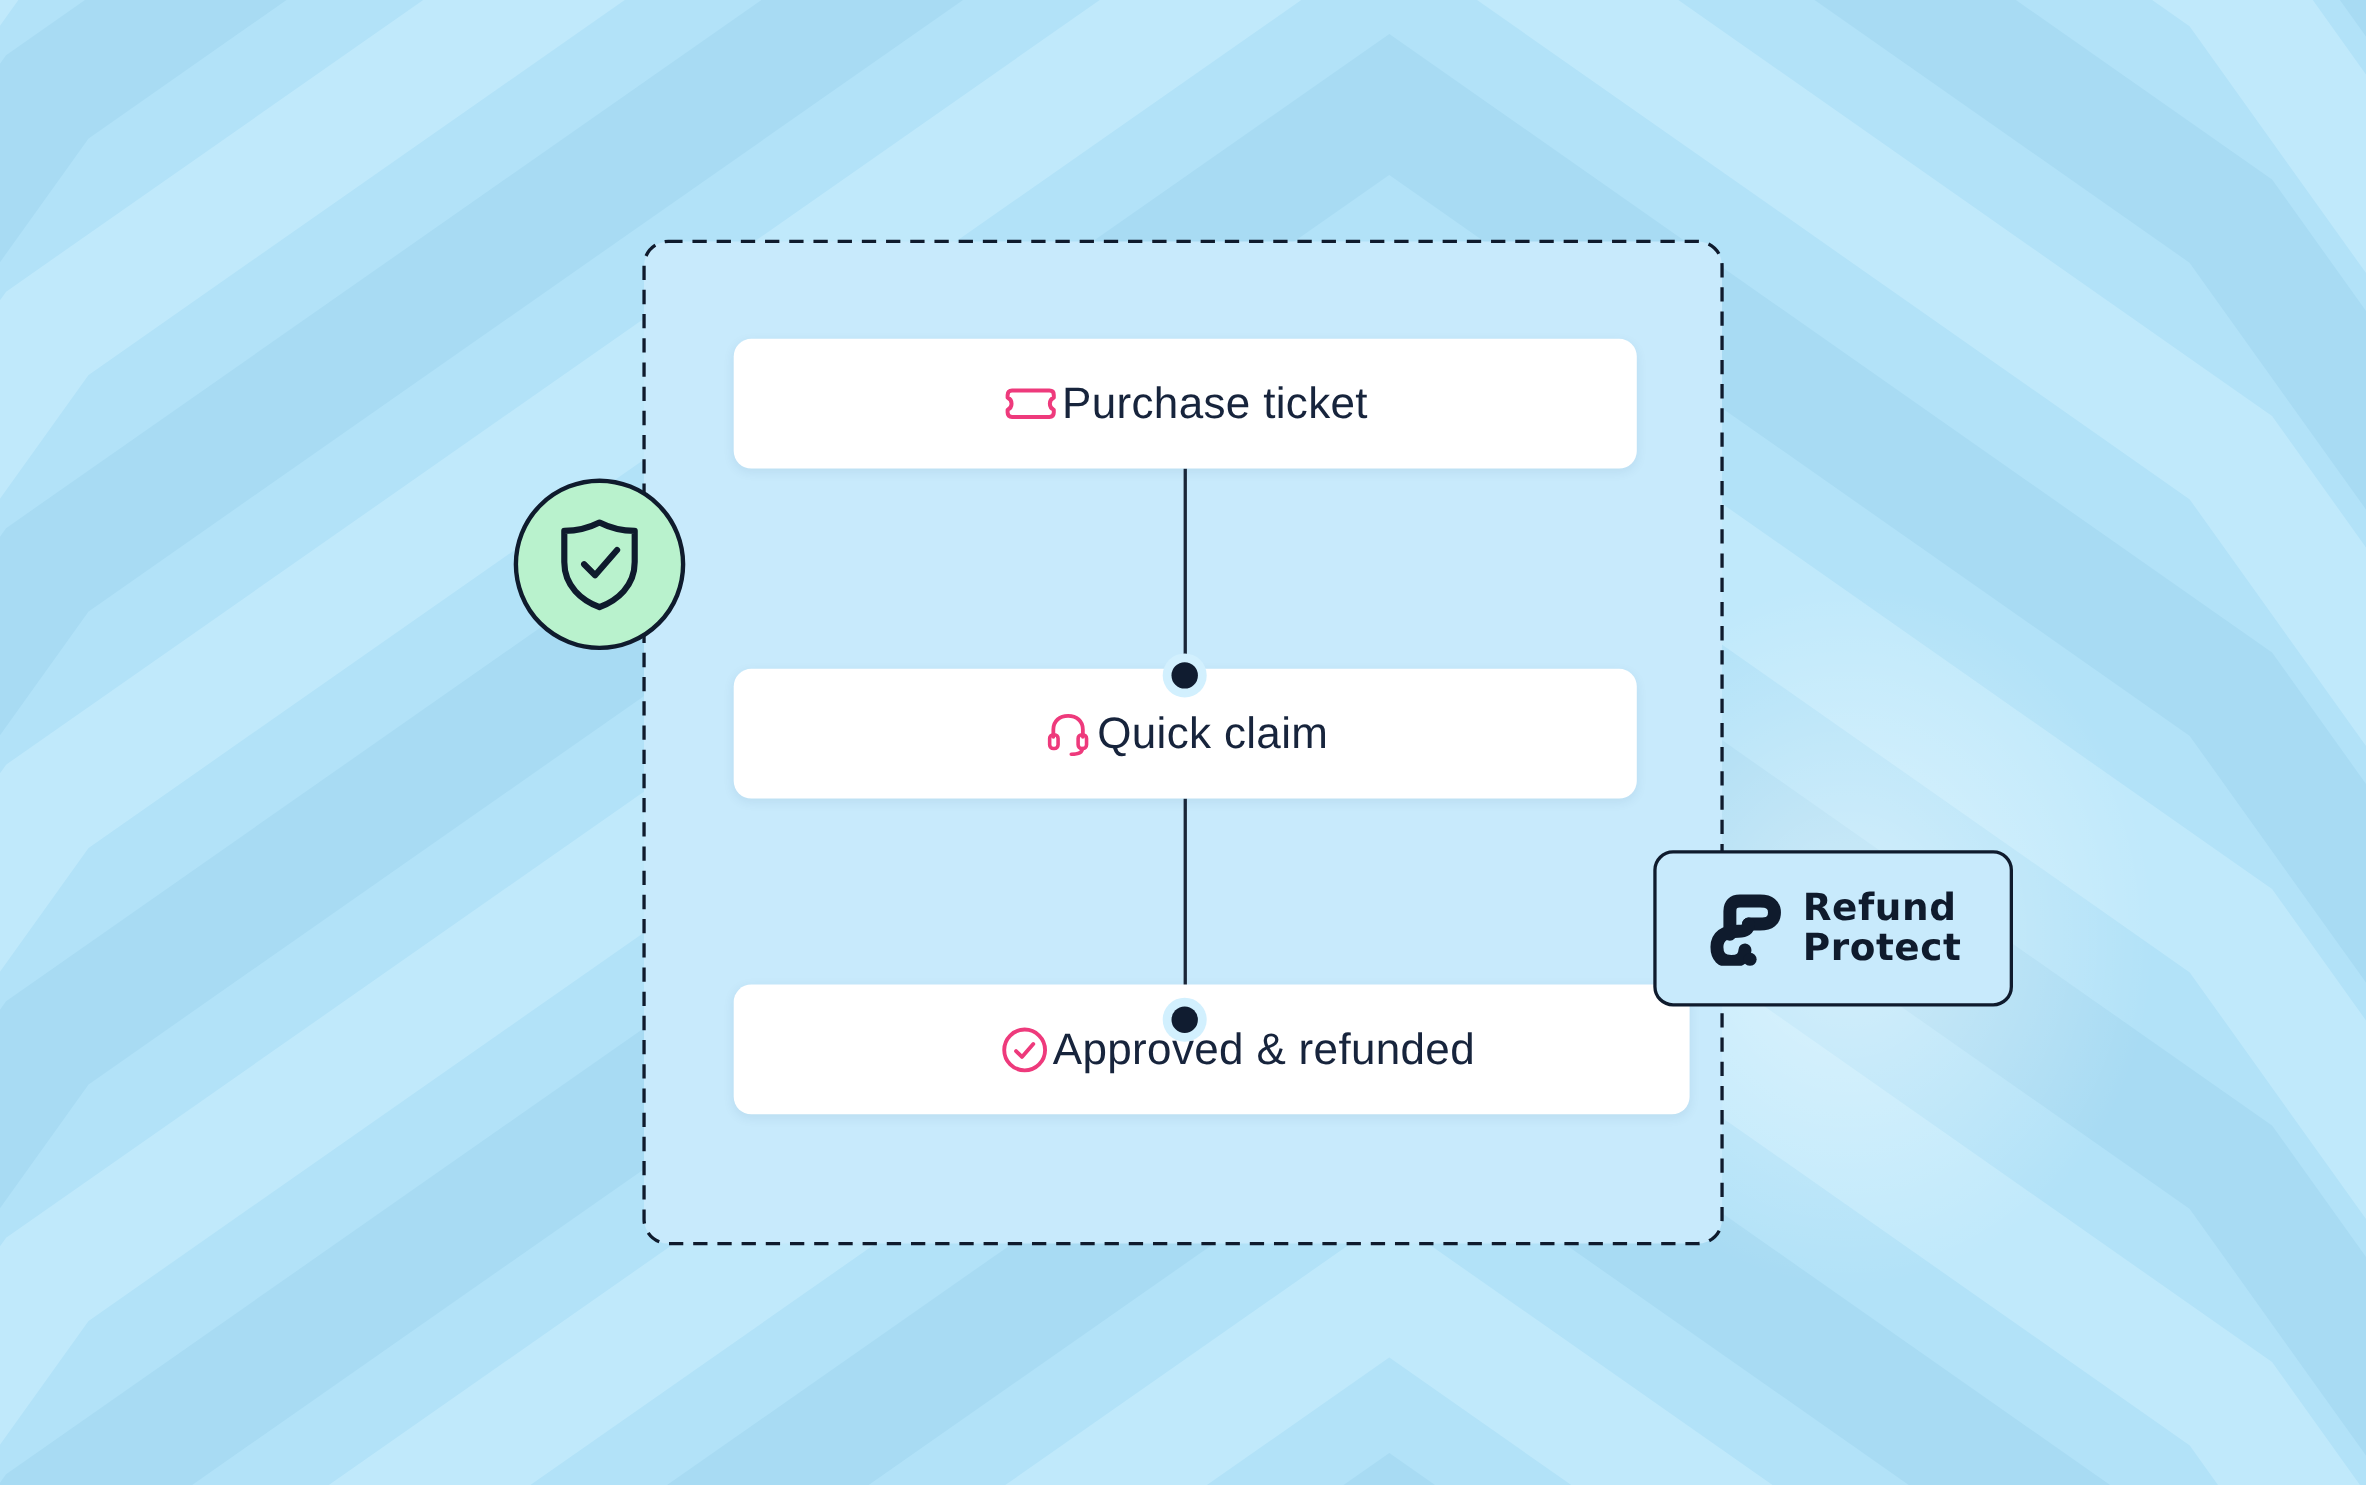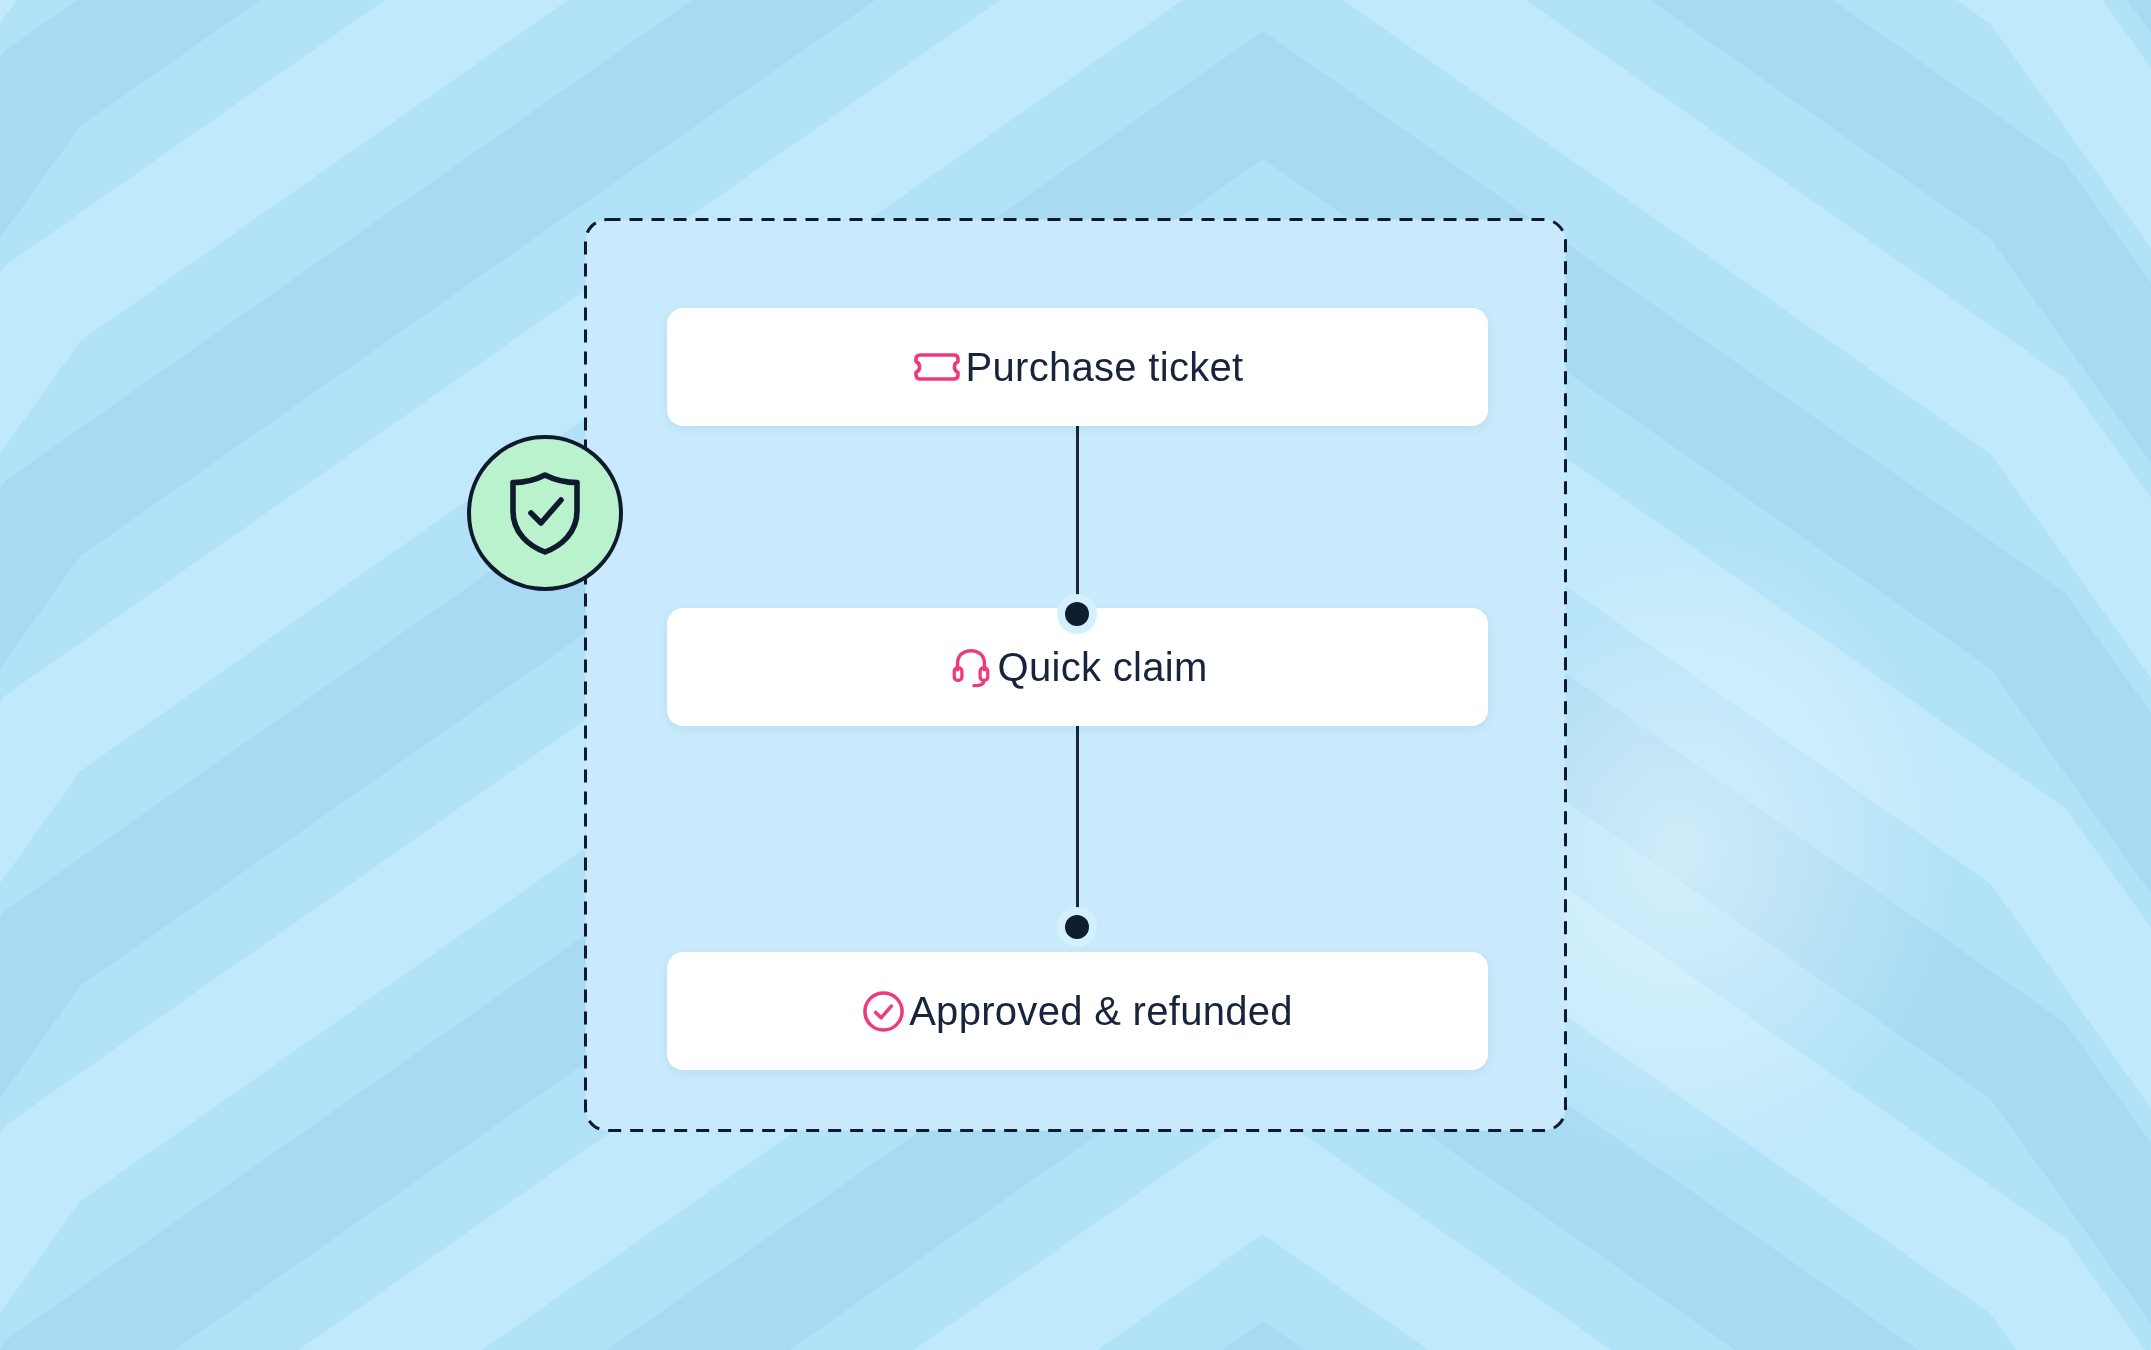--- a/index.html
+++ b/index.html
@@ -113,33 +113,46 @@
         <rect class="pink-stroke" stroke-width="3.4" x="6.5" y="25" width="8" height="13" rx="3.5"></rect>
         <rect class="pink-stroke" stroke-width="3.4" x="33.5" y="25" width="8" height="13" rx="3.5"></rect>
         <path class="pink-stroke" stroke-width="3.4" stroke-linecap="round" d="M 37.5 38 C 37.5 42 33 43.5 27 43.5"></path>
       </svg>
     </span>
     <span class="step-label">Quick claim</span>
   </div>
 
   <div class="dot" style="left:1057px;top:907px;"></div>
 
-  <div class="step-card" style="top:952px;">
+  <div class="step-card" style="top:895px;padding-left:48px;">
     <span class="icon">
       <svg width="43" height="43" viewBox="0 0 44 44" fill="none">
         <circle class="pink-stroke" stroke-width="3.6" cx="22" cy="22" r="19"></circle>
         <path class="pink-stroke" stroke-width="3.6" stroke-linecap="round" stroke-linejoin="round" d="M 14 23 L 19.5 28.5 L 30 16.5"></path>
       </svg>
     </span>
     <span class="step-label">Approved &amp; refunded</span>
   </div>
 
   <div class="shield-badge">
     <span style="display:flex;">
       <svg width="80" height="88" viewBox="0 0 40 44" fill="none">
         <path class="ink-stroke" stroke-width="2.8" stroke-linejoin="round" d="M 20 3 C 25.5 5.8 31.5 6.8 36 6.8 V 21 C 36 32 28 38.5 20 41.5 C 12 38.5 4 32 4 21 V 6.8 C 8.5 6.8 14.5 5.8 20 3 Z"></path>
         <path class="ink-stroke" stroke-width="2.8" stroke-linecap="round" stroke-linejoin="round" d="M 13 22 L 18 27 L 28 15.5"></path>
       </svg>
     </span>
   </div>
 
+  <div class="brand-badge">
+    <span style="display:flex;">
+      <svg width="74" height="68" viewBox="0 0 56 52" fill="none">
+        <path class="ink-stroke" stroke-width="9" stroke-linecap="round" stroke-linejoin="round" d="M 17 30 V 14 Q 17 7 24 7 H 38 Q 48 7 48 15 Q 48 23 38 23 H 30"></path>
+        <path class="ink-stroke" stroke-width="9" stroke-linecap="round" d="M 30 23 Q 30 28 23 28 Q 8 28 8 39 Q 8 49 18 49 Q 27 49 27.5 41"></path>
+        <circle cx="31" cy="47.5" r="4.6" style="fill:var(--ink,#0F1B2D);"></circle>
+      </svg>
+    </span>
+    <span>
+      <div class="brand-name">Refund</div>
+      <div class="brand-name">Protect</div>
+    </span>
+  </div>
 
 </div>
 
 </body></html>

